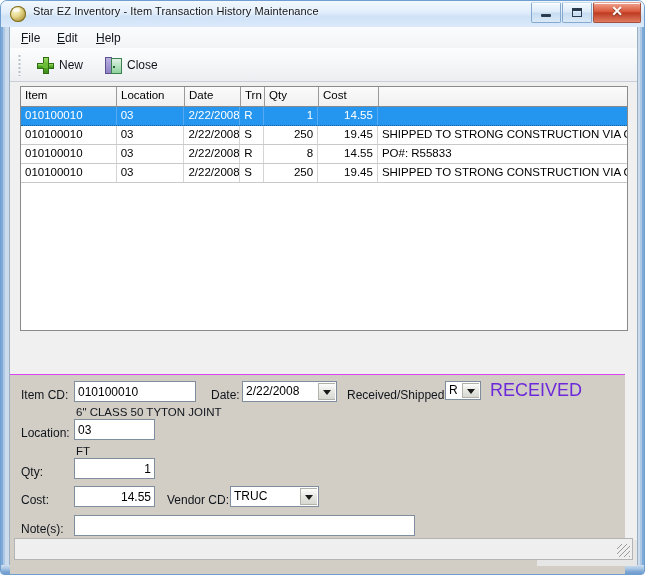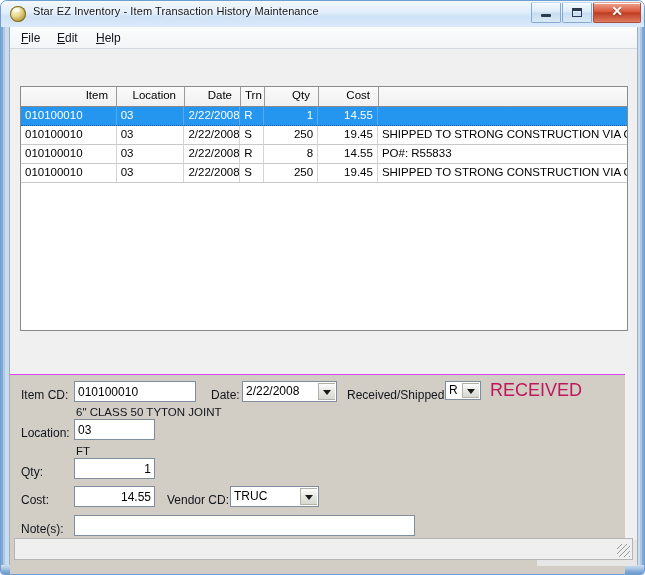--- a/index.html
+++ b/index.html
@@ -253,21 +253,20 @@
     border-bottom: 1px solid #8a8a8a;
   }
   .grid-header .gh {
     font-size: 11.5px;
     color: #000;
     padding: 2px 8px 0 4px;
     border-right: 1px solid #9a9a9a;
     box-sizing: border-box;
     overflow: hidden;
     white-space: nowrap;
-    text-align: right;
   }
   .grid-row {
     display: flex;
     height: 18px;
     border-bottom: 1px solid #c9c9c9;
     background: #ffffff;
   }
   .grid-row.selected {
     background: #2596ef;
     color: #ffffff;
@@ -362,21 +361,21 @@
   }
   .plain {
     position: absolute;
     font-size: 11.5px;
     color: #11151c;
     white-space: nowrap;
   }
   .received-flag {
     position: absolute;
     font-size: 18px;
-    color: #be185d;
+    color: #6d28d9;
     font-family: "Liberation Sans", sans-serif;
     white-space: nowrap;
   }
 
   
   .navbar {
     position: absolute;
     left: 527px; top: 513px;
     width: 100px; height: 26px;
     background: #e6e6e6;
@@ -449,20 +448,39 @@
   </div>
 
   <div class="client">
 
     <div class="menubar">
       <div class="menu-item" style="left:6px;"><u>F</u>ile</div>
       <div class="menu-item" style="left:42px;"><u>E</u>dit</div>
       <div class="menu-item" style="left:81px;"><u>H</u>elp</div>
     </div>
 
+    <div class="toolbar">
+      <div class="tb-gripper"></div>
+      <div class="tb-button" style="left:22px;">
+        <span class="icon-plus">
+          <i class="h"></i>
+            <i class="v"></i>
+            <i class="c"></i>
+        </span>
+        <span class="tb-label">New</span>
+      </div>
+      <div class="tb-button" style="left:90px;">
+        <span class="icon-door">
+          <span class="jamb"></span>
+            <span class="leaf"></span>
+            <span class="knob"></span>
+        </span>
+        <span class="tb-label">Close</span>
+      </div>
+    </div>
 
     <div class="grid-wrap">
       <div class="grid-header">
         <div class="gh col-item">Item</div>
         <div class="gh col-location">Location</div>
         <div class="gh col-date">Date</div>
         <div class="gh col-trn">Trn</div>
         <div class="gh col-qty">Qty</div>
         <div class="gh col-cost">Cost</div>
       </div>

